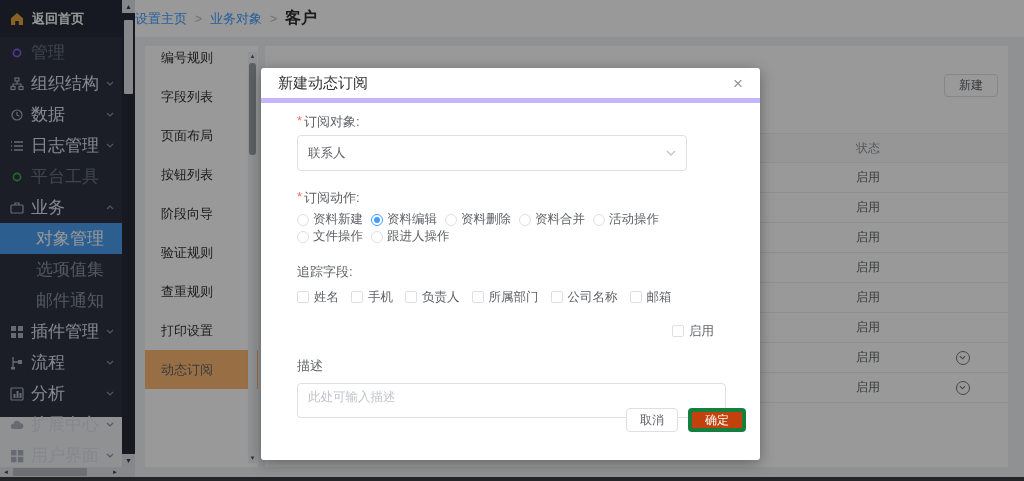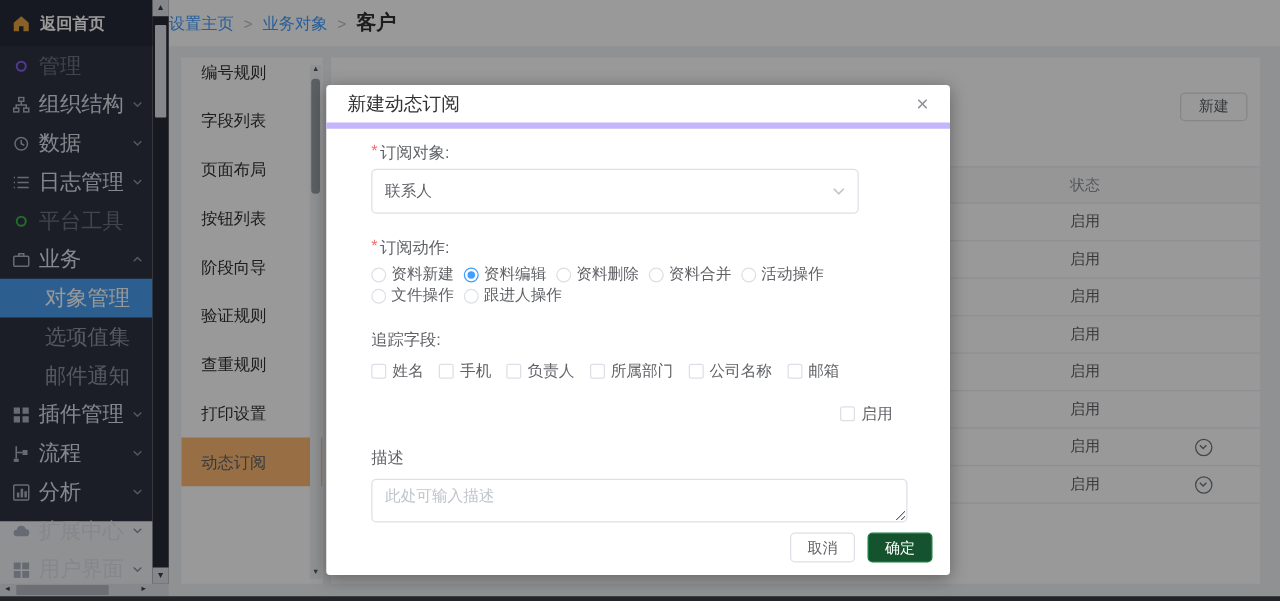--- a/index.html
+++ b/index.html
@@ -75,24 +75,24 @@
   .opt { display:flex; align-items:center; margin-right:8px; height:17px; cursor:pointer;justify-content:flex-end; }
   .opt.cb { margin-right:12px; height:16px; }
   .rdot { width:12px; height:12px; border:1px solid #dcdfe6; border-radius:50%; margin-right:4px; position:relative; background:#fff; }
   .rdot.checked { border-color:#409eff; }
   .rdot.checked::after { content:""; position:absolute; inset:2px; border-radius:50%; background:#409eff; }
   .cbox { width:12px; height:12px; border:1px solid #dcdfe6; border-radius:2px; margin-right:5px; background:#fff; }
   .desc-label { font-size:13px; color:#606266; margin-bottom:8px; }
   .ta { width:100%; height:35px; border:1px solid #dcdfe6; border-radius:4px; padding:5px 10px;
         font-size:12.5px; color:#606266; resize:vertical; font-family:inherit; }
   .ta::placeholder { color:#c0c4cc; }
-  .modal-footer { position:absolute; right:14px; bottom:10px; display:flex; gap:10px; }
+  .modal-footer { position:absolute; right:14px; bottom:28px; display:flex; gap:10px; }
   .btn { height:24px; padding:0 13px; border-radius:4px; font-size:12px; display:flex; align-items:center; cursor:pointer; }
   .btn.cancel { background:#fff; border:1px solid #dcdfe6; color:#606266; }
-  .btn.primary { background:#14532d; border:1px solid #15803d; color:#fff; }
+  .btn.primary { background:#c2410c; border:4px solid #15803d; color:#fff; }
 </style>
 </head>
 <body>
 
 <div class="page">
 
   <aside class="sidebar">
     <div class="home-row">
       <span class="s-ico">
         <svg width="14" height="14" viewBox="0 0 14 14">

